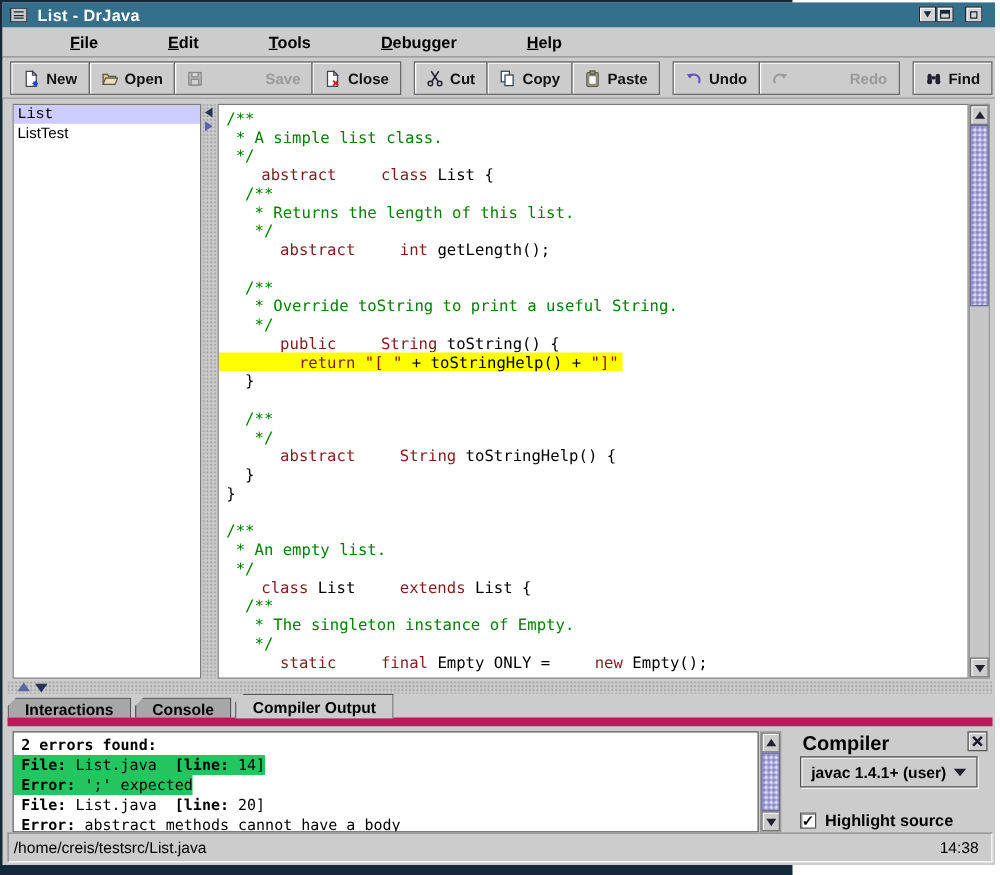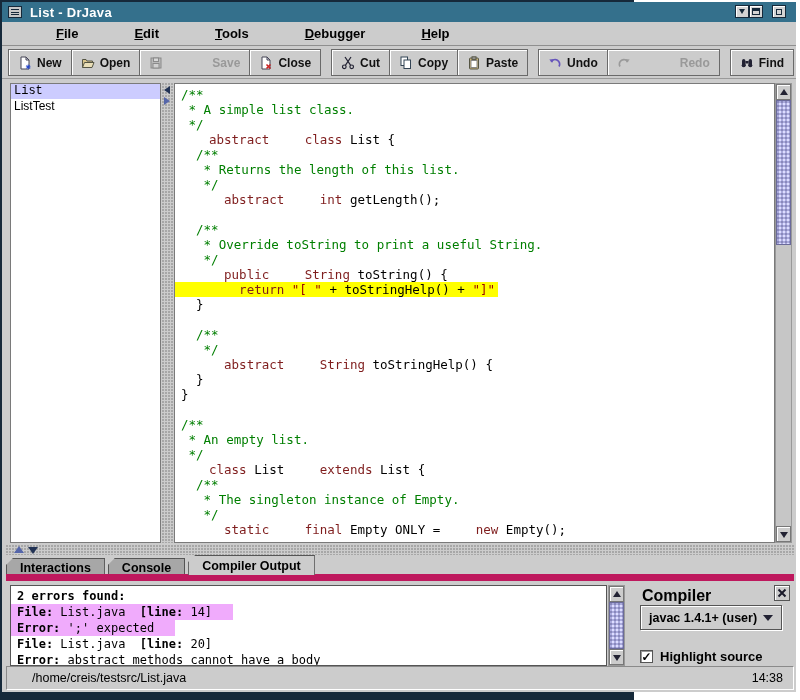--- a/index.html
+++ b/index.html
@@ -91,21 +91,21 @@
   .tab.selected { top:0; height:20px; line-height:20px; background:#ccc; z-index:5; }
   #tabcontent { position:absolute; left:4px; top:572px; width:788px; height:90px; background:#ccc;
                 border-top:7px solid #be185d; }
 
   
   #output { position:absolute; left:4px; top:4px; width:597px; height:81px; background:#fff;
             border:1px solid #555; overflow:hidden; padding:2px 6px;
             font-family:"DejaVu Sans Mono", monospace; font-size:12px; }
   .out-line { height:16px; line-height:16px; white-space:pre; }
   .out-line .b { font-weight:bold; }
-  .out-line .yl { display:inline-block; background:#f0abfc; margin-left:-6px; padding-left:6px; padding-right:21px; }
+  .out-line .yl { display:inline-block; background:#22c55e; margin-left:-6px; padding-left:6px; padding-right:0; }
   #outscroll { left:602px; top:4px; width:17px; height:81px; }
 
   
   #cpanel { position:absolute; left:626px; top:0; width:162px; height:90px; }
   #cpanel-title { position:absolute; left:10px; top:6px; font-weight:bold; font-size:16px; }
   #cpanel-close { position:absolute; right:4px; top:4px; width:16px; height:16px; background:#ccc;
                   border:1px solid #555; box-shadow:inset 1px 1px 0 #fff; }
   #combo { position:absolute; left:8px; top:24px; width:142px; height:25px; background:#ccc;
            border:1px solid #555; box-shadow:inset 1px 1px 0 #fff, 1px 1px 0 #fff;
            display:flex; align-items:center; padding:0 8px; font-weight:bold; font-size:12.5px; }
@@ -113,21 +113,21 @@
                   border-right:5px solid transparent; border-top:6px solid #223; }
   #checkbox-row { position:absolute; left:8px; top:68px; display:flex; align-items:center; }
   #checkbox { width:13px; height:13px; background:#fff; border:1px solid #555;
               box-shadow:inset 1px 1px 0 #999; font-size:12px; line-height:12px; font-weight:bold; text-align:center; }
   #checkbox-label { font-weight:bold; font-size:13px; margin-left:7px; }
 
   
   #statusbar { position:absolute; left:4px; top:664px; width:788px; height:24px; background:#ccc;
                border:1px solid; border-color:#8a8a8a #fff #fff #8a8a8a; display:flex; align-items:center;
                font-size:12.5px; }
-  #status-path { margin-left:25px; }
+  #status-path { margin-left:4px; }
   #status-time { margin-left:auto; margin-right:10px; }
 </style>
 </head>
 <body>
 
 <div id="screen">
   <div id="window">
 
     <div id="titlebar">
       <span id="title-icon">

